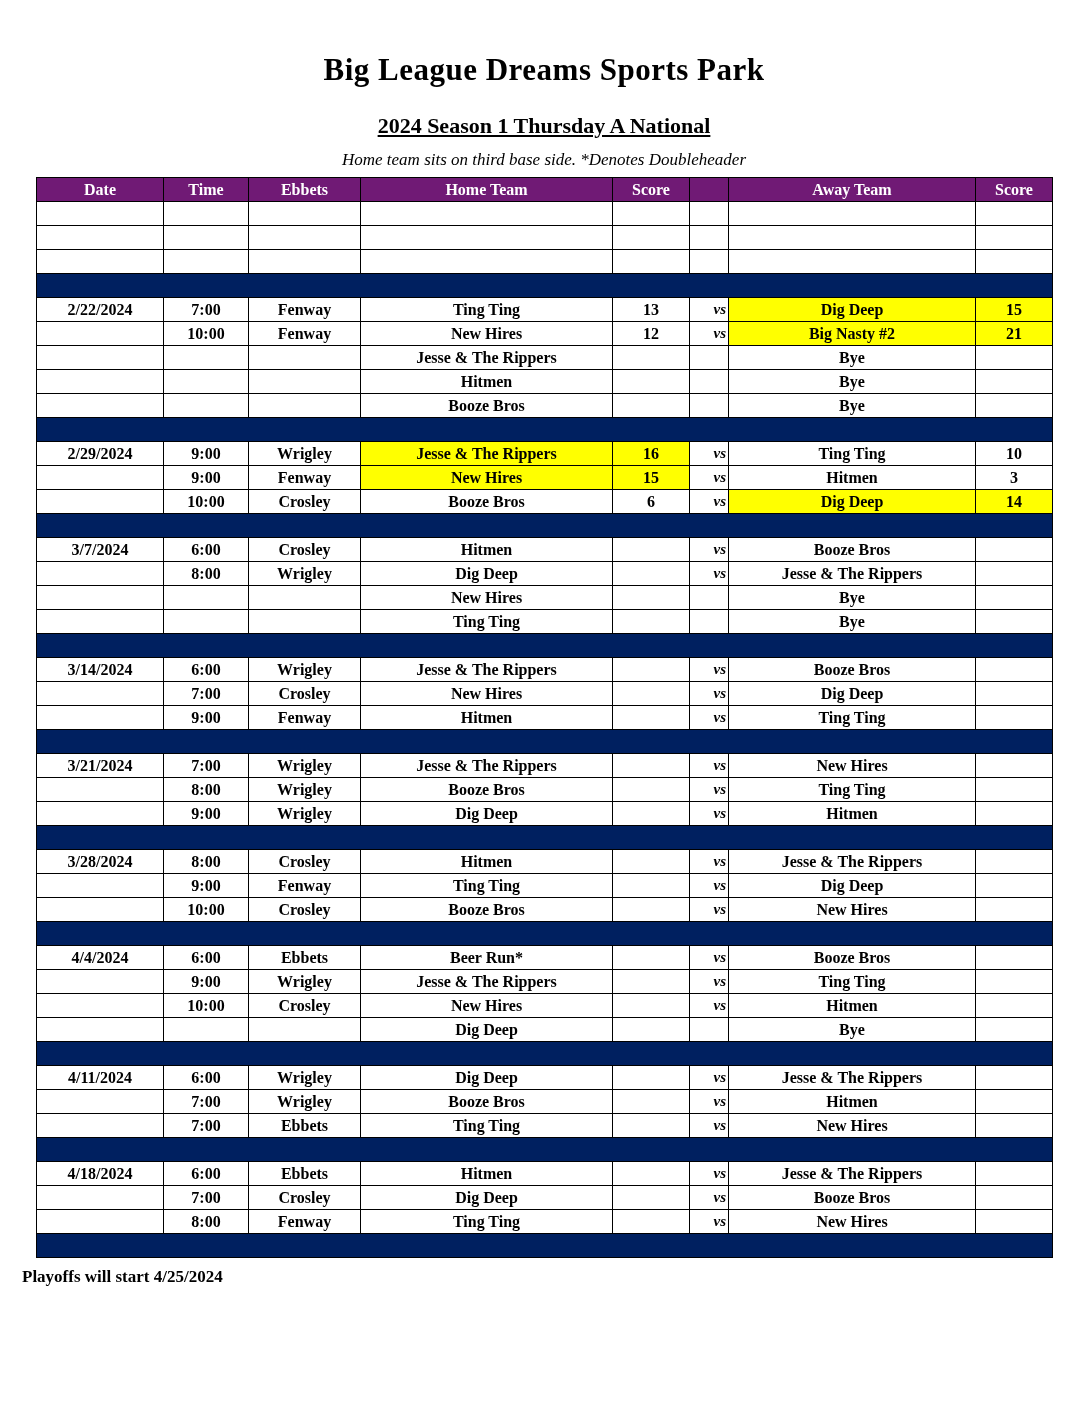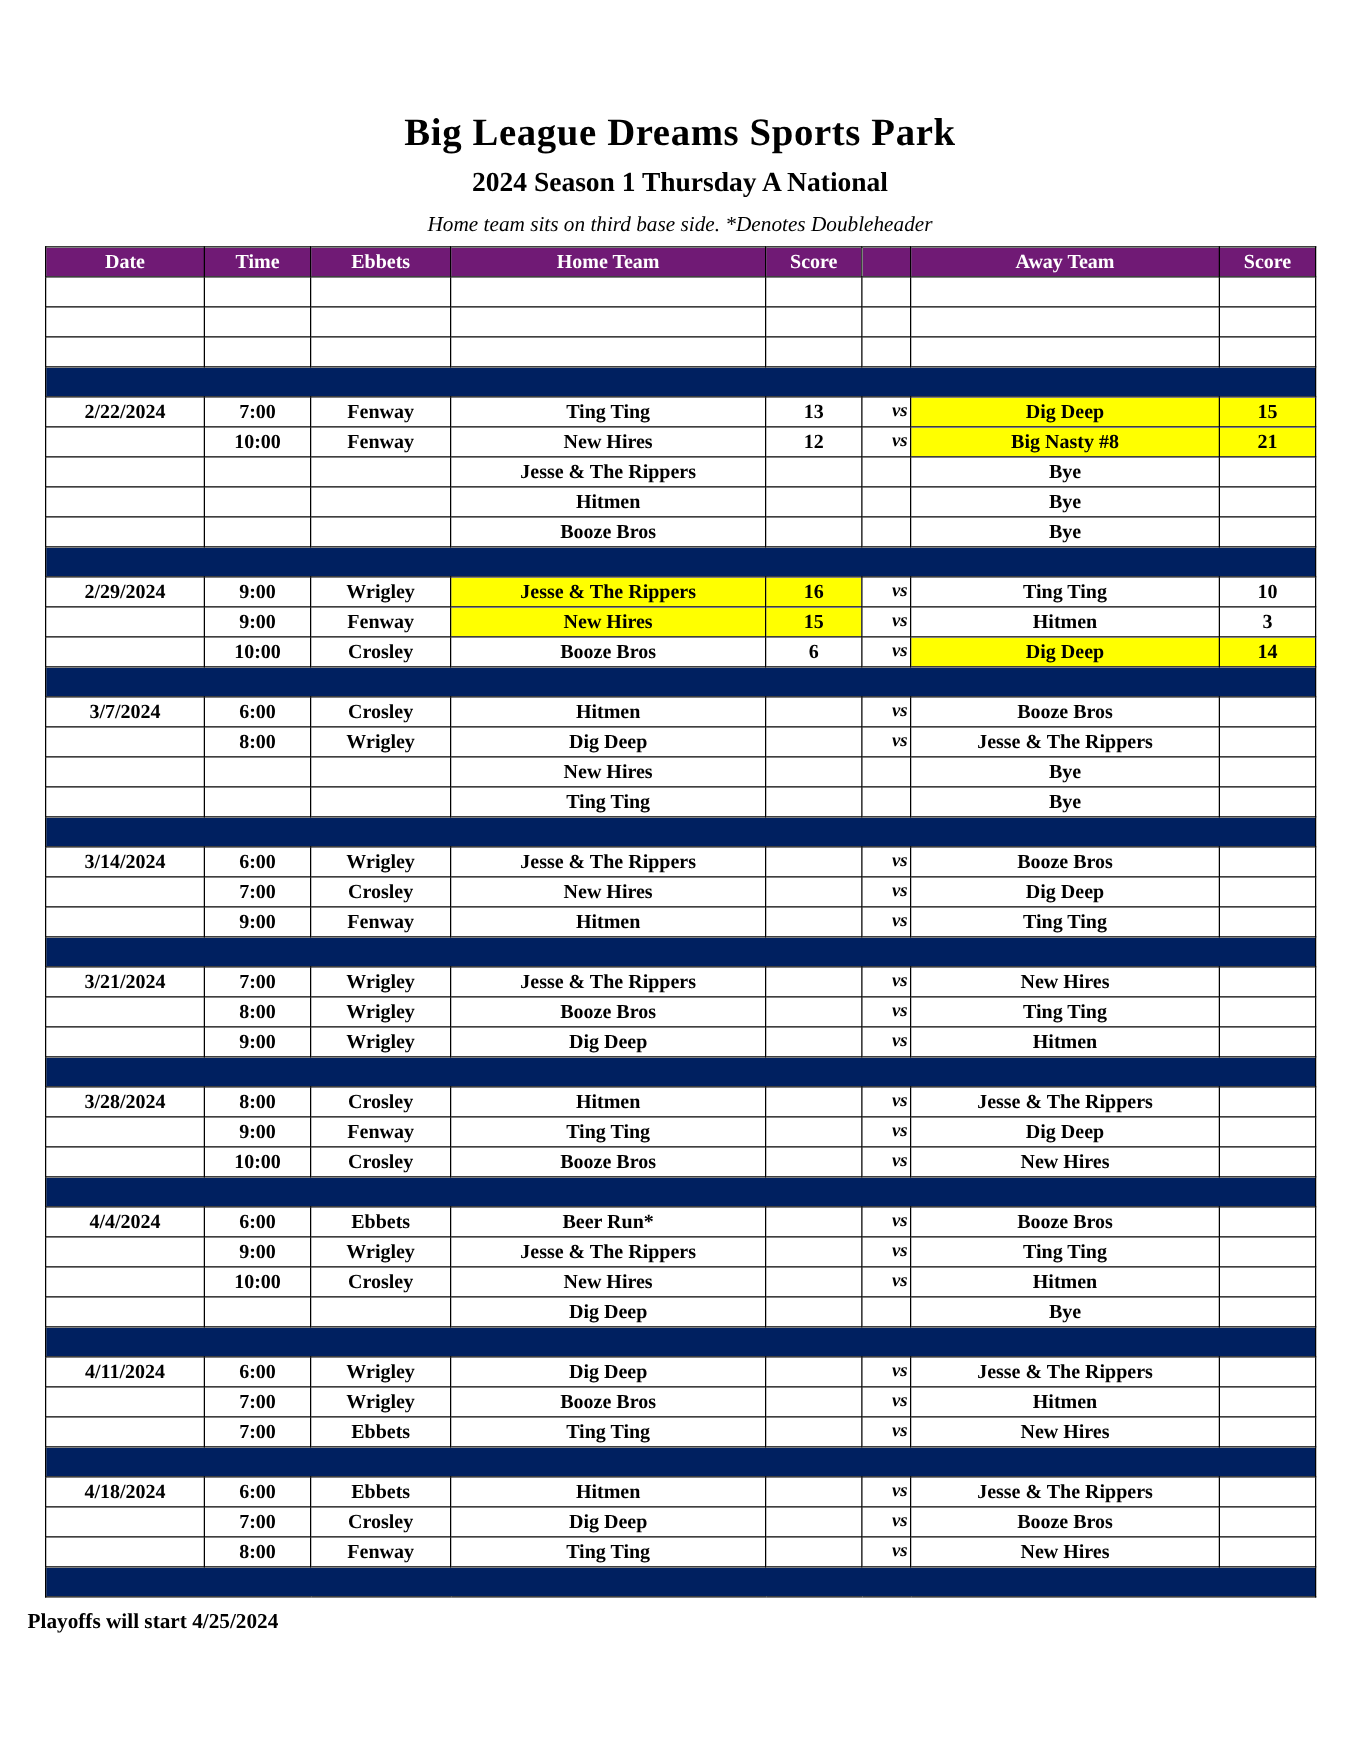--- a/index.html
+++ b/index.html
@@ -4,23 +4,23 @@
 <style>
   * { margin: 0; padding: 0; box-sizing: border-box; }
   html, body { background: #ffffff; }
   body {
     width: 1088px;
     height: 1408px;
     font-family: "Liberation Serif", serif;
     color: #000000;
     position: relative;
   }
-  .page-header { text-align: center; padding-top: 88px; }
+  .page-header { text-align: center; padding-top: 52px; }
   .page-title { font-size: 31px; font-weight: bold; letter-spacing: 0.5px; }
-  .page-subtitle { font-size: 22px; font-weight: bold; margin-top: 9px; }
+  .page-subtitle { font-size: 22px; font-weight: bold; margin-top: 25px; text-decoration: underline; }
   .page-note { font-size: 17px; font-weight: normal; font-style: italic; margin-top: 11px; }
 
   table.schedule {
     border-collapse: collapse;
     table-layout: fixed;
     width: 1016px;
     margin: 7px 0 0 36px;
   }
   .schedule th, .schedule td {
     border: 1px solid #000000;
@@ -127,21 +127,21 @@
         <td class="c-away hl">Dig Deep</td>
         <td class="c-score2 hl">15</td>
       </tr>
       <tr>
         <td class="c-date"></td>
         <td class="c-time">10:00</td>
         <td class="c-replica">Fenway</td>
         <td class="c-home">New Hires</td>
         <td class="c-score">12</td>
         <td class="c-vs">vs</td>
-        <td class="c-away hl">Big Nasty #8</td>
+        <td class="c-away hl">Big Nasty #2</td>
         <td class="c-score2 hl">21</td>
       </tr>
       <tr>
         <td class="c-date"></td>
         <td class="c-time"></td>
         <td class="c-replica"></td>
         <td class="c-home">Jesse &amp; The Rippers</td>
         <td class="c-score"></td>
         <td class="c-vs"></td>
         <td class="c-away">Bye</td>

